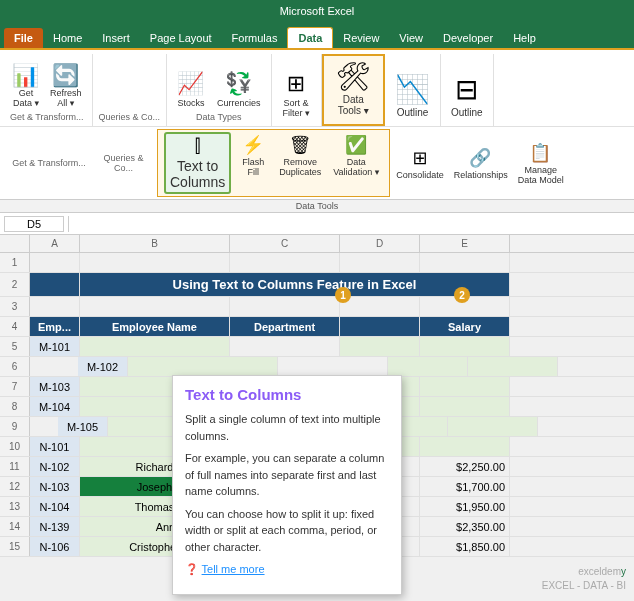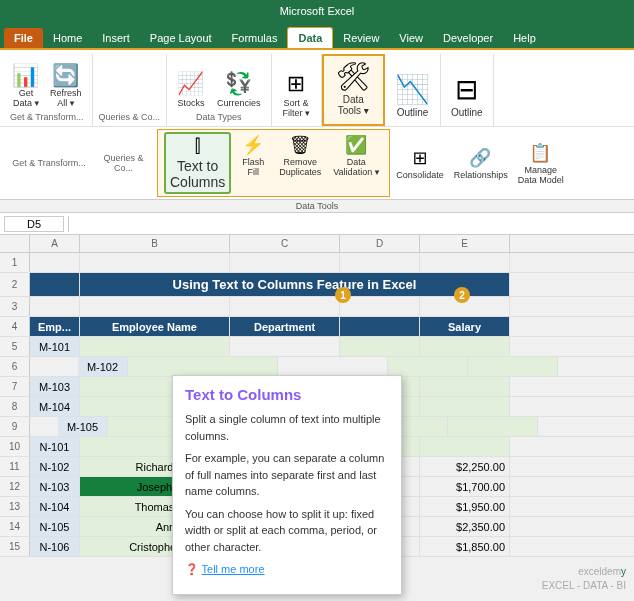--- a/index.html
+++ b/index.html
@@ -340,21 +340,21 @@
           <div class="row-num">13</div>
           <div class="sheet-cell light-blue center" style="width:50px;">N-104</div>
           <div class="sheet-cell center" style="width:150px;background:#e2efda;">Thomas</div>
           <div class="sheet-cell" style="width:110px;"></div>
           <div class="sheet-cell" style="width:80px;"></div>
           <div class="sheet-cell right" style="width:90px;">$1,950.00</div>
         </div>
 
         <div class="sheet-row">
           <div class="row-num">14</div>
-          <div class="sheet-cell light-blue center" style="width:50px;">N-105</div>
+          <div class="sheet-cell light-blue center" style="width:50px;">N-139</div>
           <div class="sheet-cell center" style="width:150px;background:#e2efda;padding-left:32px;">Anna</div>
           <div class="sheet-cell" style="width:110px;"></div>
           <div class="sheet-cell" style="width:80px;"></div>
           <div class="sheet-cell right" style="width:90px;">$2,350.00</div>
         </div>
 
         <div class="sheet-row">
           <div class="row-num">15</div>
           <div class="sheet-cell light-blue center" style="width:50px;">N-106</div>
           <div class="sheet-cell center" style="width:150px;background:#e2efda;">Cristopher</div>

